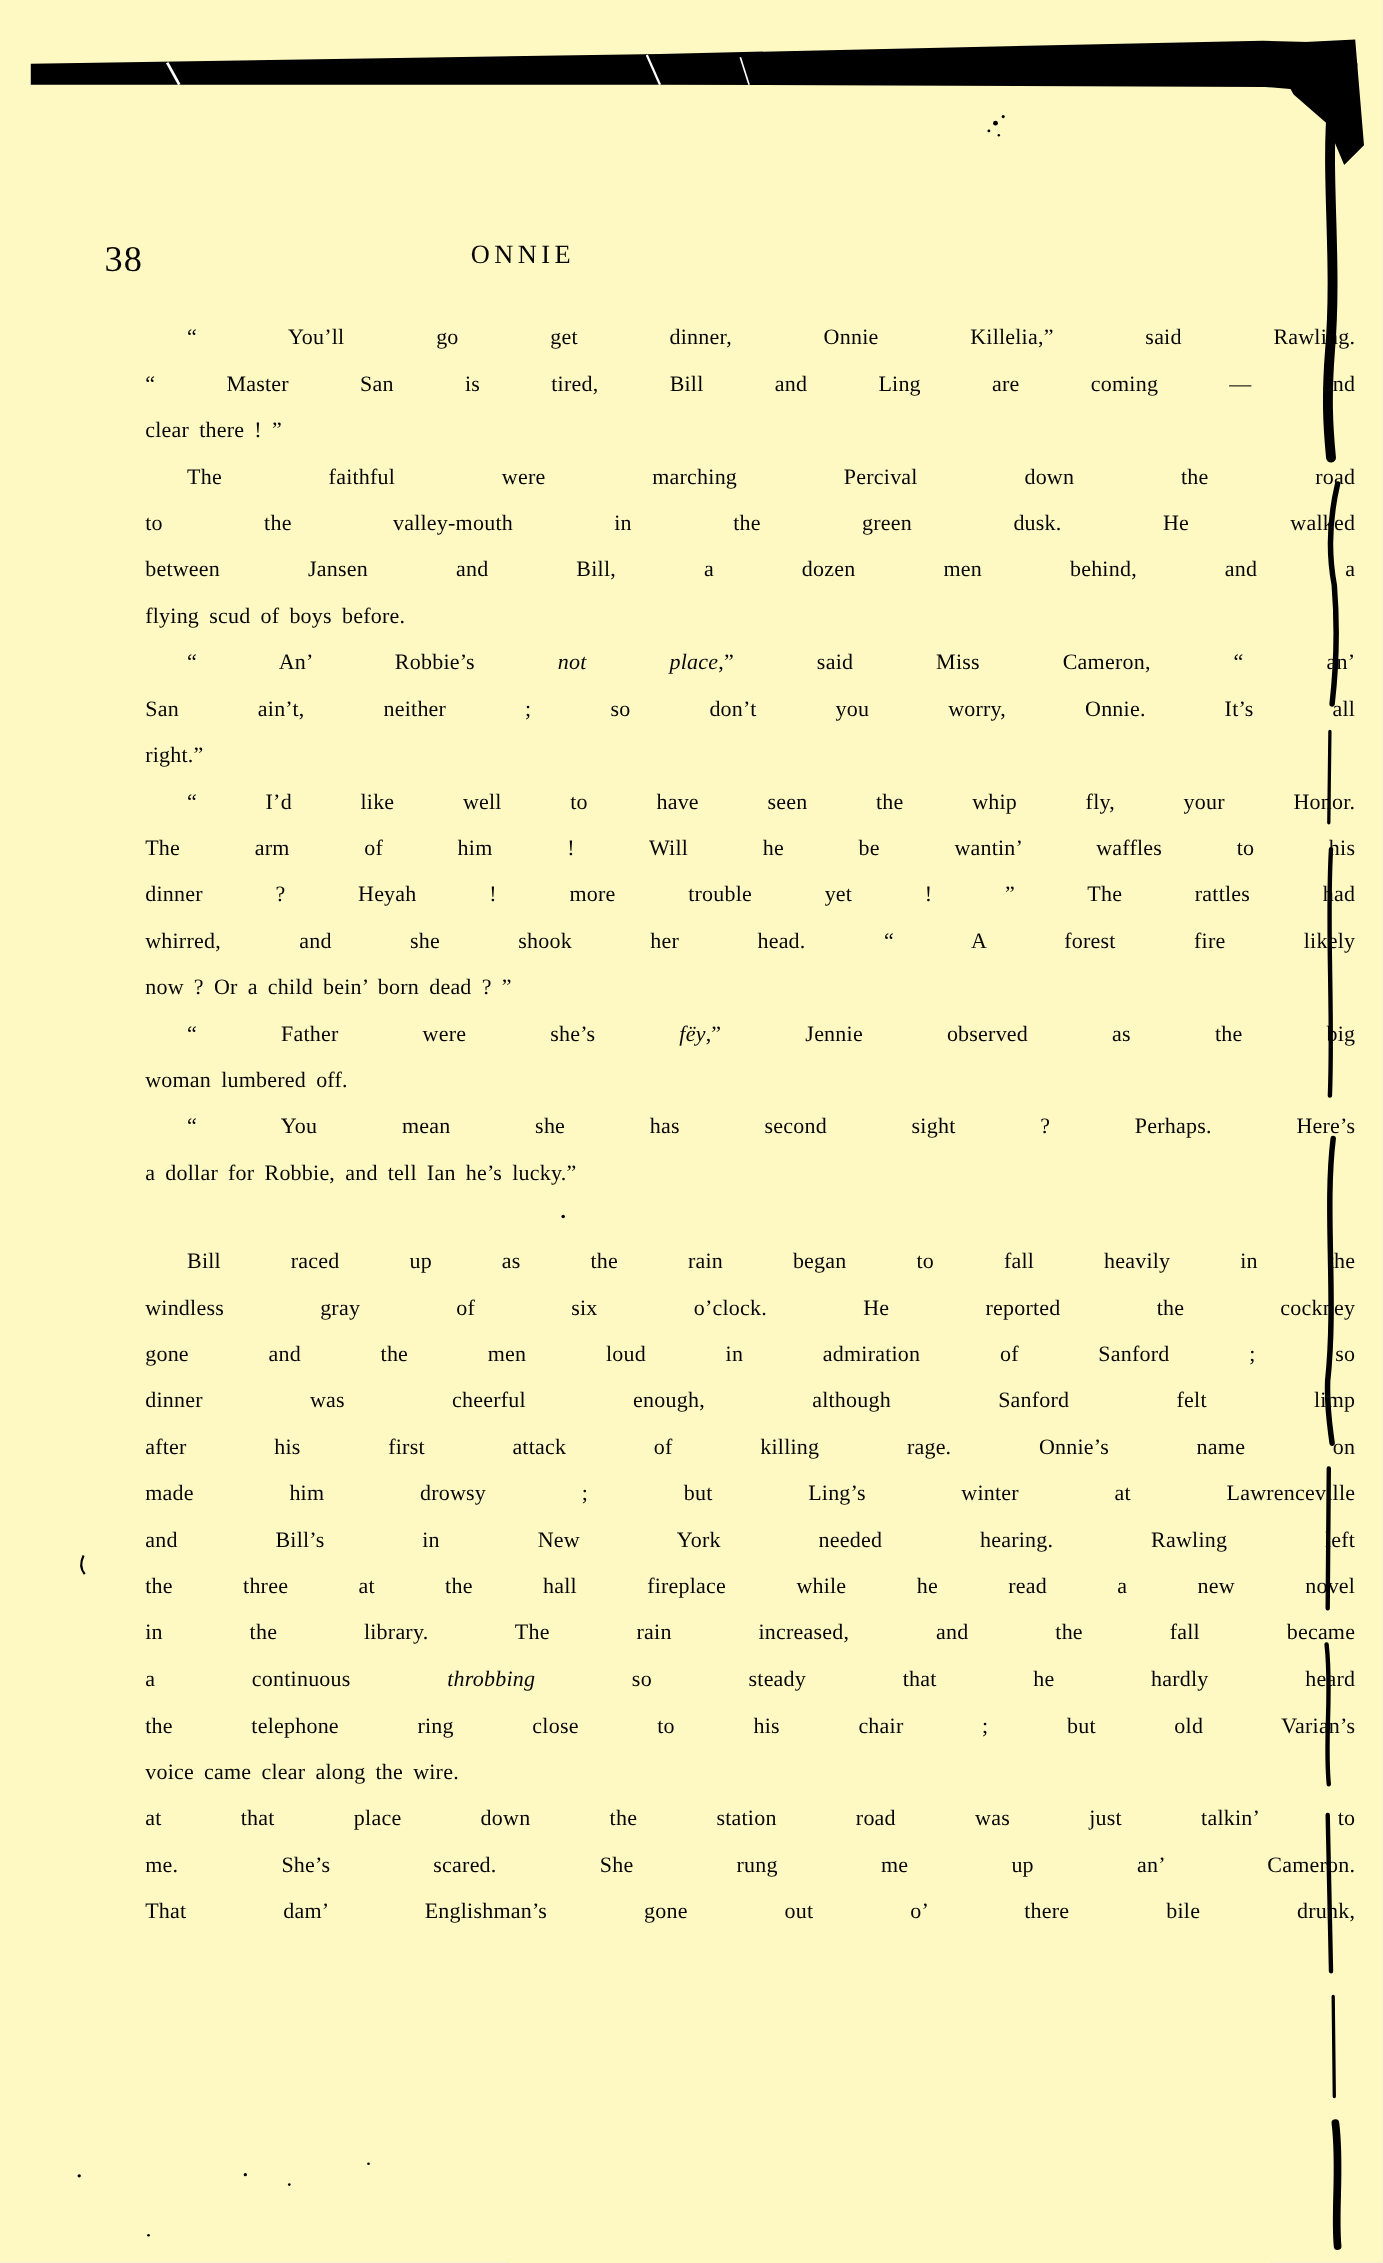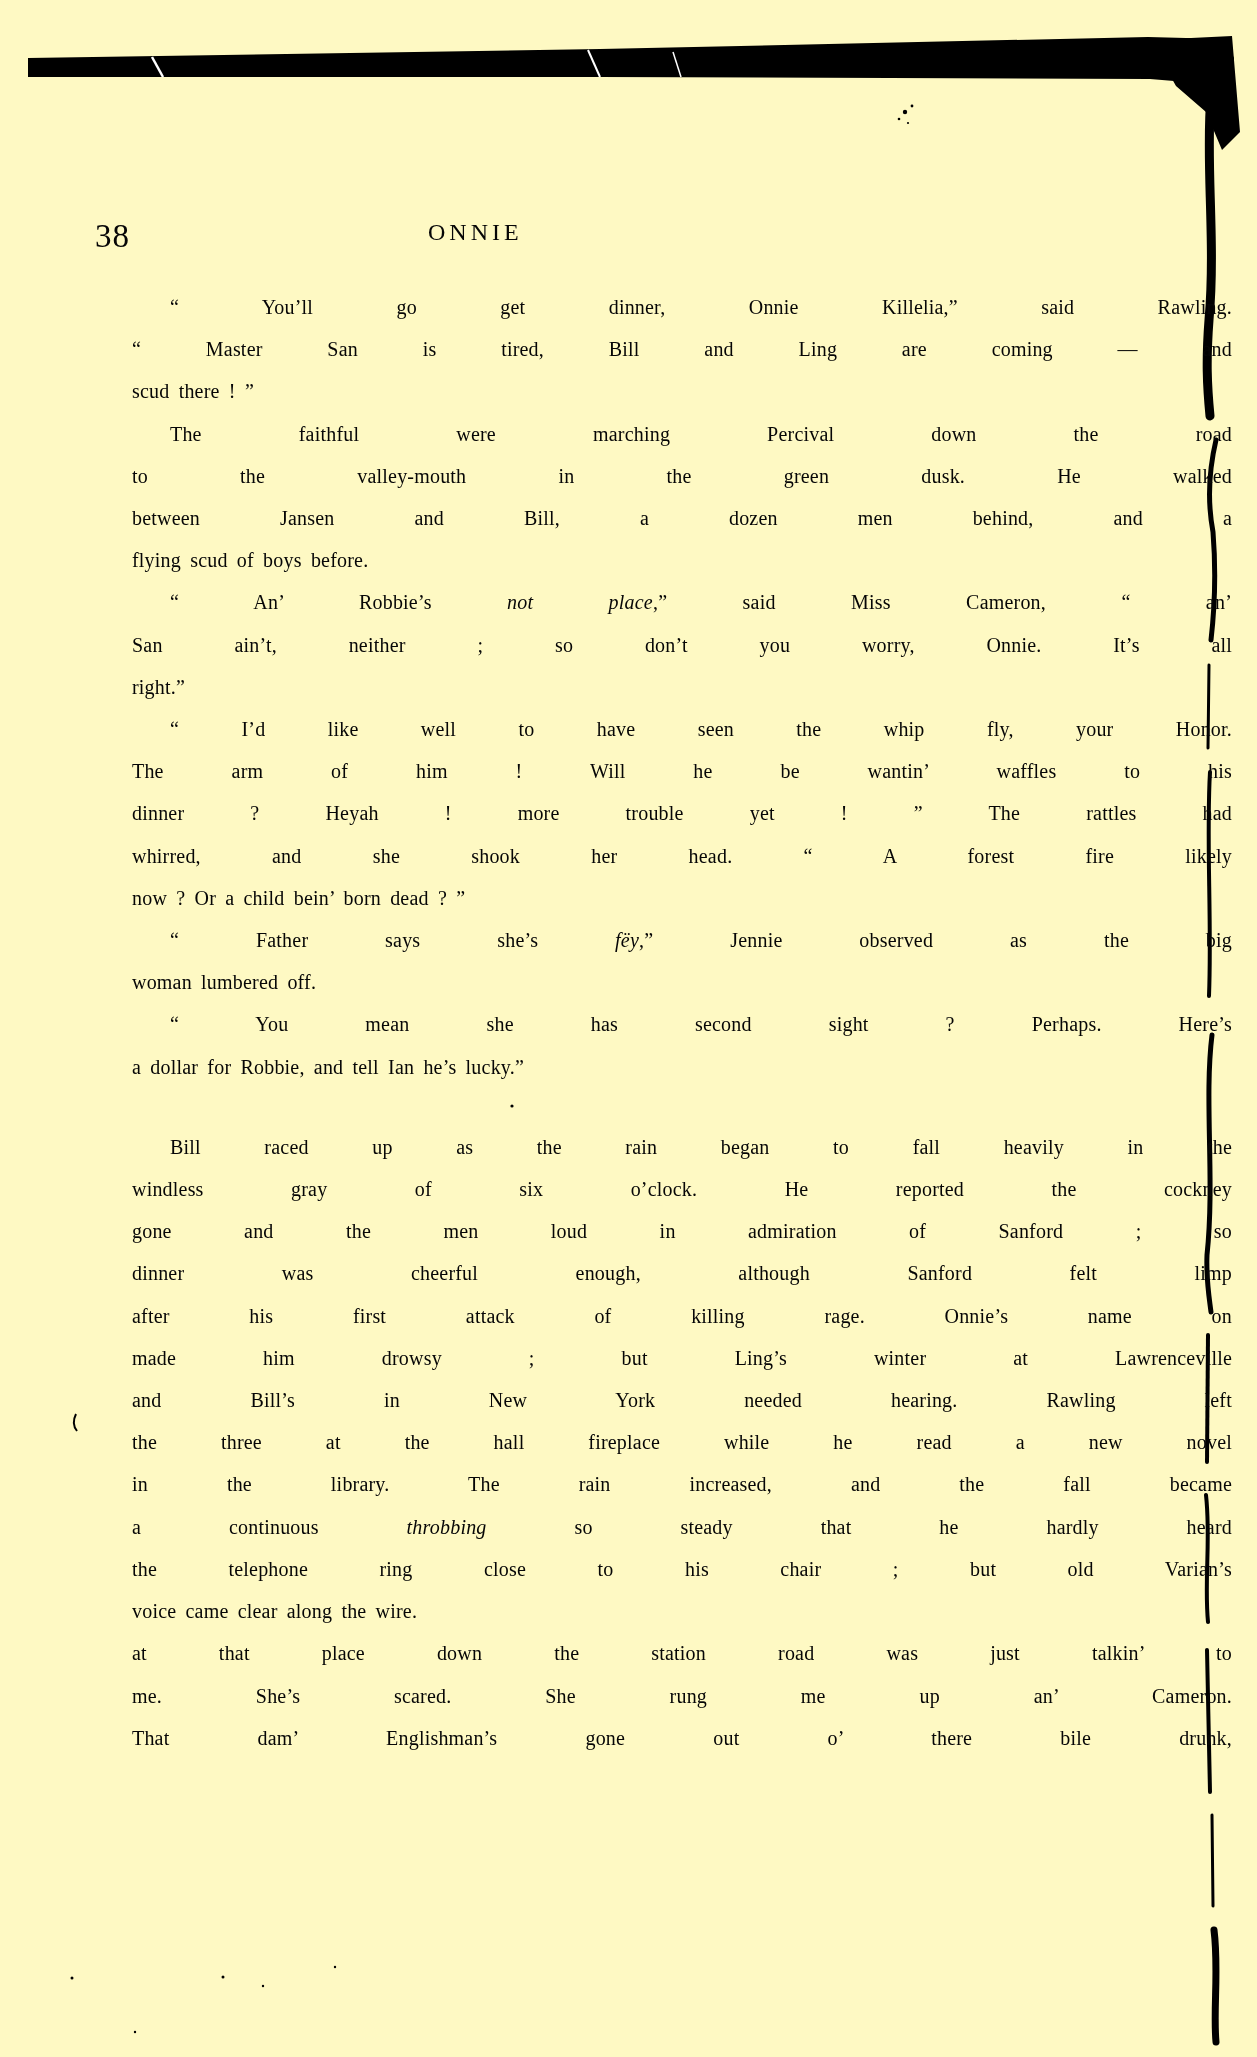--- a/index.html
+++ b/index.html
@@ -76,42 +76,42 @@
 
   <div class="header">
     <span class="pagenum">38</span>
     <span class="runhead">ONNIE</span>
   </div>
 
   <div class="textcol" id="textcol">
       <div class="para">
         <div class="line first"><span>“ You’ll go get dinner, Onnie Killelia,” said Rawling.</span></div>
         <div class="line"><span>“ Master San is tired, Bill and Ling are coming — and</span></div>
-        <div class="line lastleft"><span>scud there ! ”</span></div>
+        <div class="line lastleft"><span>clear there ! ”</span></div>
       </div>
       <div class="para">
         <div class="line first"><span>The faithful were marching Percival down the road</span></div>
         <div class="line"><span>to the valley-mouth in the green dusk. He walked</span></div>
         <div class="line"><span>between Jansen and Bill, a dozen men behind, and a</span></div>
         <div class="line lastleft"><span>flying scud of boys before.</span></div>
       </div>
       <div class="para">
         <div class="line first"><span>“ An’ Robbie’s </span><span class="it">not place</span><span>,” said Miss Cameron, “ an’</span></div>
         <div class="line"><span>San ain’t, neither ; so don’t you worry, Onnie. It’s all</span></div>
         <div class="line lastleft"><span>right.”</span></div>
       </div>
       <div class="para">
         <div class="line first"><span>“ I’d like well to have seen the whip fly, your Honor.</span></div>
         <div class="line"><span>The arm of him ! Will he be wantin’ waffles to his</span></div>
         <div class="line"><span>dinner ? Heyah ! more trouble yet ! ” The rattles had</span></div>
         <div class="line"><span>whirred, and she shook her head. “ A forest fire likely</span></div>
         <div class="line lastleft"><span>now ? Or a child bein’ born dead ? ”</span></div>
       </div>
       <div class="para">
-        <div class="line first"><span>“ Father says she’s </span><span class="it">fëy</span><span>,” Jennie observed as the big</span></div>
+        <div class="line first"><span>“ Father were she’s </span><span class="it">fëy</span><span>,” Jennie observed as the big</span></div>
         <div class="line lastleft"><span>woman lumbered off.</span></div>
       </div>
       <div class="para">
         <div class="line first"><span>“ You mean she has second sight ? Perhaps. Here’s</span></div>
         <div class="line lastleft"><span>a dollar for Robbie, and tell Ian he’s lucky.”</span></div>
       </div>
       <div class="para break">
         <div class="line first"><span>Bill raced up as the rain began to fall heavily in the</span></div>
         <div class="line"><span>windless gray of six o’clock. He reported the cockney</span></div>
         <div class="line"><span>gone and the men loud in admiration of Sanford ; so</span></div>

